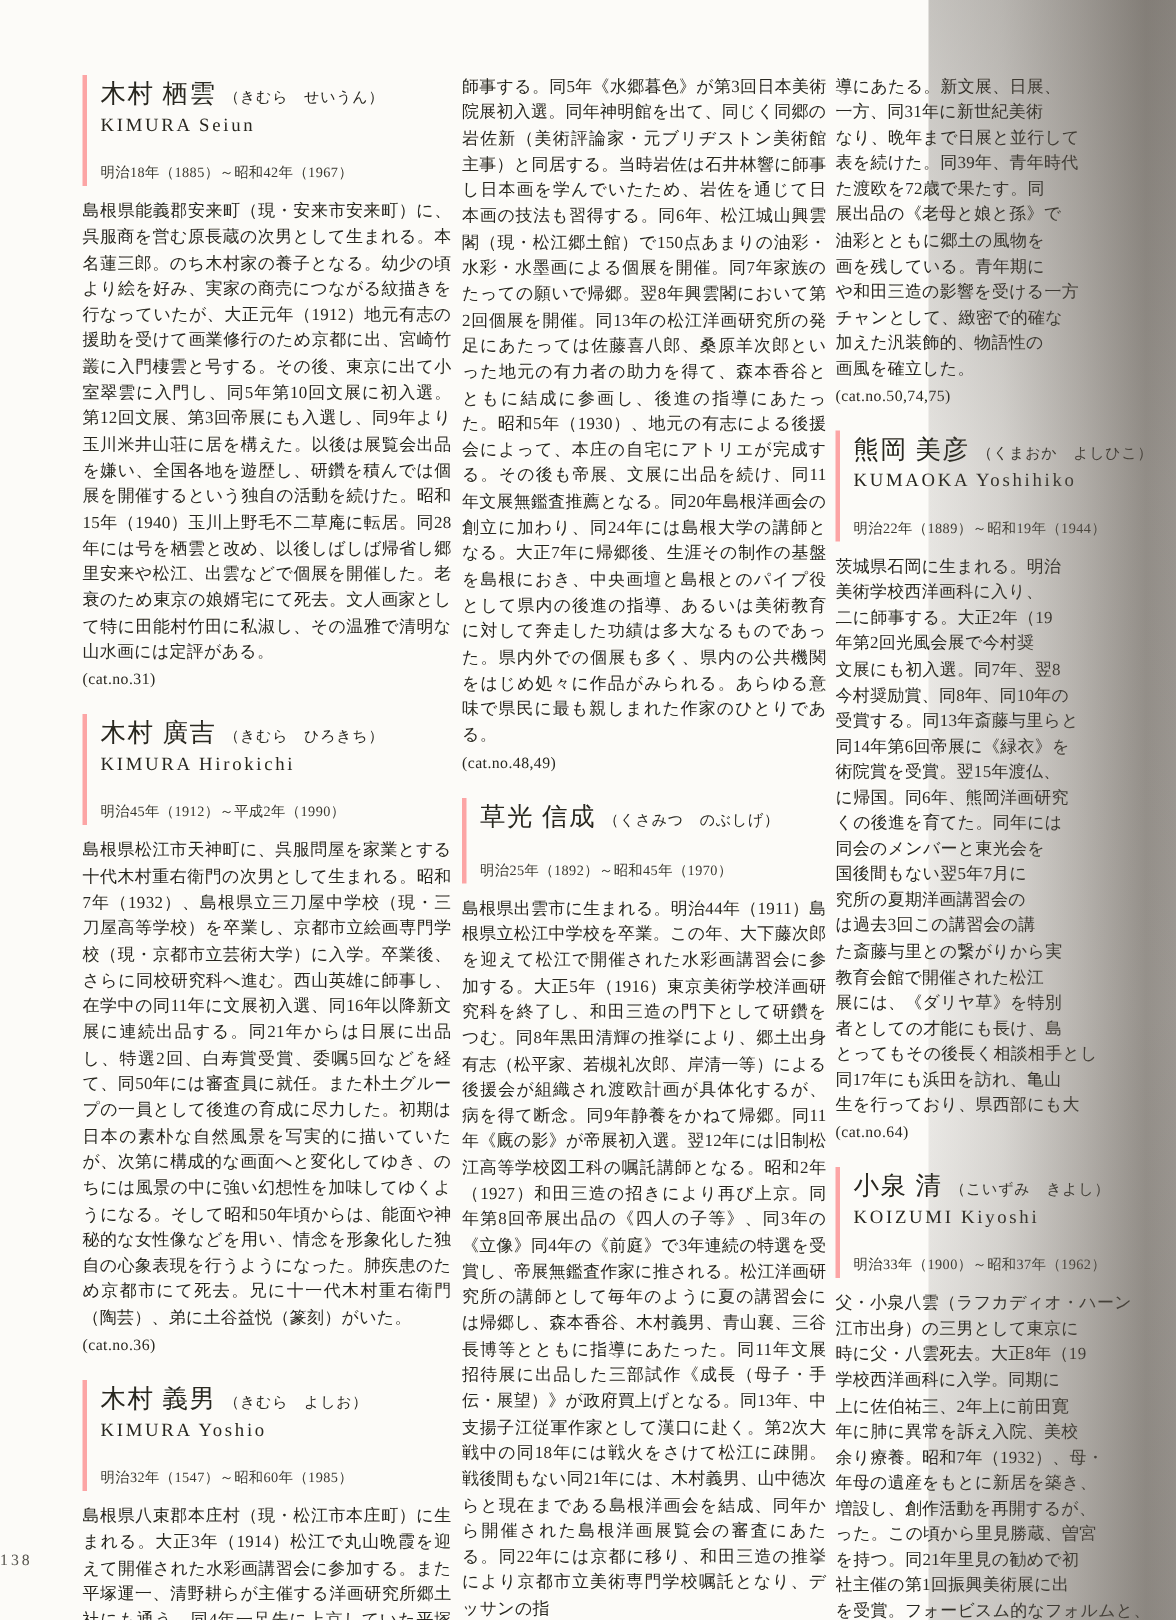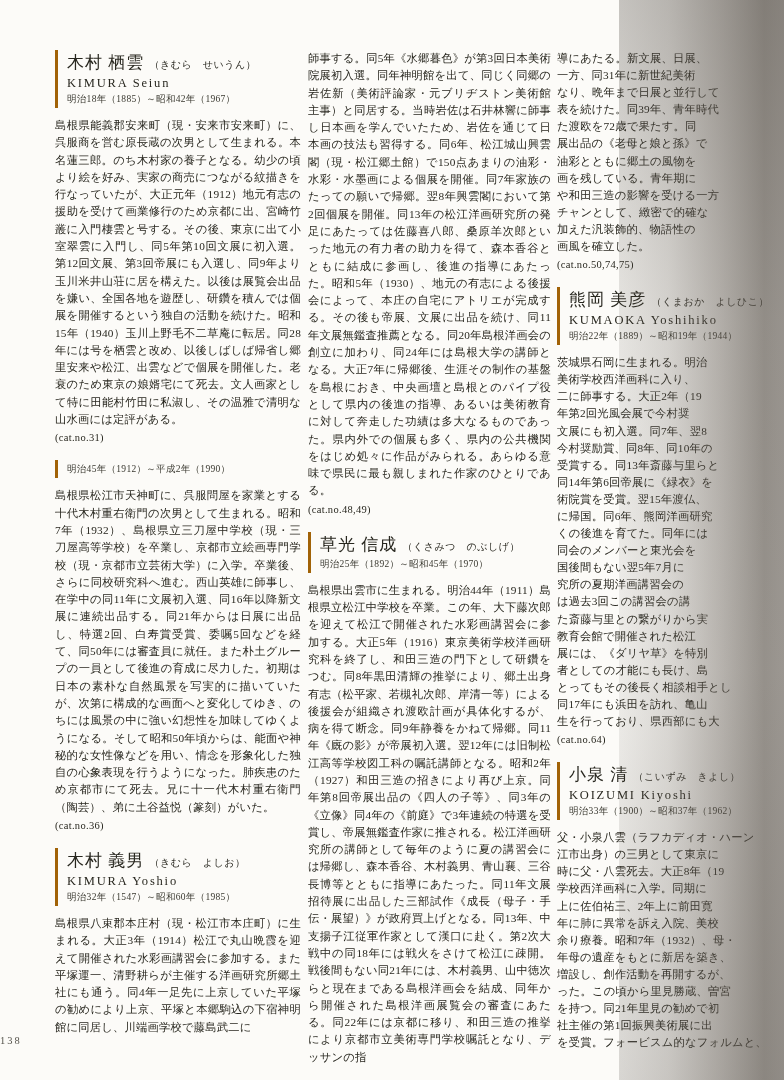--- a/index.html
+++ b/index.html
@@ -7,26 +7,26 @@
     position:relative; width:784px; height:1080px; margin:0 auto;
     background:#fcfbf8; overflow:hidden;
     font-family:"Liberation Serif","DejaVu Serif",serif;
     color:#28271f;
   }
   .col { position:absolute; top:50px; }
   .col-1 { left:55px;  width:246px; }
   .col-2 { left:308px; width:243px; }
   .col-3 { left:557px; width:230px; }
 
-  .bio-heading { border-left:3px solid #a16207; padding:1px 0 2px 9px; margin:0 0 9px 0; }
+  .bio-heading { border-left:3px solid #fca5a5; padding:1px 0 2px 9px; margin:0 0 9px 0; }
   .bio-heading.spaced { margin-top:17px; }
   .hname  { font-size:17px; letter-spacing:1px; white-space:nowrap; }
   .hkana  { font-size:10px; letter-spacing:0.5px; }
   .hromaji{ font-size:12.5px; letter-spacing:1.8px; margin-top:2px; }
-  .hdates { font-size:9.5px; margin-top:2px; color:#39382f; letter-spacing:0.3px; }
+  .hdates { font-size:9.5px; margin-top:18px; color:#39382f; letter-spacing:0.3px; }
 
   .body-text {
     margin:0; font-size:11.3px; line-height:17.3px;
     text-align:justify; text-justify:inter-ideograph; letter-spacing:0.2px;font-family:Liberation Serif, serif;
   }
   .cat { font-size:10.5px; margin-top:4px; letter-spacing:0.3px; }
 
   .rline {
     font-size:11.3px; line-height:17.1px; white-space:nowrap;
     overflow:hidden; letter-spacing:0.2px;
@@ -57,20 +57,22 @@
         <div class="hname"><span>木村 栖雲</span> <span class="hkana">（きむら　せいうん）</span></div>
         <div class="hromaji">KIMURA Seiun</div>
         <div class="hdates">明治18年（1885）～昭和42年（1967）</div>
       </div>
       <p class="body-text">島根県能義郡安来町（現・安来市安来町）に、呉服商を営む原長蔵の次男として生まれる。本名蓮三郎。のち木村家の養子となる。幼少の頃より絵を好み、実家の商売につながる紋描きを行なっていたが、大正元年（1912）地元有志の援助を受けて画業修行のため京都に出、宮崎竹叢に入門棲雲と号する。その後、東京に出て小室翠雲に入門し、同5年第10回文展に初入選。第12回文展、第3回帝展にも入選し、同9年より玉川米井山荘に居を構えた。以後は展覧会出品を嫌い、全国各地を遊歴し、研鑽を積んでは個展を開催するという独自の活動を続けた。昭和15年（1940）玉川上野毛不二草庵に転居。同28年には号を栖雲と改め、以後しばしば帰省し郷里安来や松江、出雲などで個展を開催した。老衰のため東京の娘婿宅にて死去。文人画家として特に田能村竹田に私淑し、その温雅で清明な山水画には定評がある。</p>
       <div class="cat">(cat.no.31)</div>
     </div>
 
     <div>
       <div class="bio-heading spaced">
+        <div class="hname"><span>木村 廣吉</span> <span class="hkana">（きむら　ひろきち）</span></div>
+        <div class="hromaji">KIMURA Hirokichi</div>
         <div class="hdates">明治45年（1912）～平成2年（1990）</div>
       </div>
       <p class="body-text">島根県松江市天神町に、呉服問屋を家業とする十代木村重右衛門の次男として生まれる。昭和7年（1932）、島根県立三刀屋中学校（現・三刀屋高等学校）を卒業し、京都市立絵画専門学校（現・京都市立芸術大学）に入学。卒業後、さらに同校研究科へ進む。西山英雄に師事し、在学中の同11年に文展初入選、同16年以降新文展に連続出品する。同21年からは日展に出品し、特選2回、白寿賞受賞、委嘱5回などを経て、同50年には審査員に就任。また朴土グループの一員として後進の育成に尽力した。初期は日本の素朴な自然風景を写実的に描いていたが、次第に構成的な画面へと変化してゆき、のちには風景の中に強い幻想性を加味してゆくようになる。そして昭和50年頃からは、能面や神秘的な女性像などを用い、情念を形象化した独自の心象表現を行うようになった。肺疾患のため京都市にて死去。兄に十一代木村重右衛門（陶芸）、弟に土谷益悦（篆刻）がいた。</p>
       <div class="cat">(cat.no.36)</div>
     </div>
 
     <div>
       <div class="bio-heading spaced">
         <div class="hname"><span>木村 義男</span> <span class="hkana">（きむら　よしお）</span></div>
         <div class="hromaji">KIMURA Yoshio</div>

